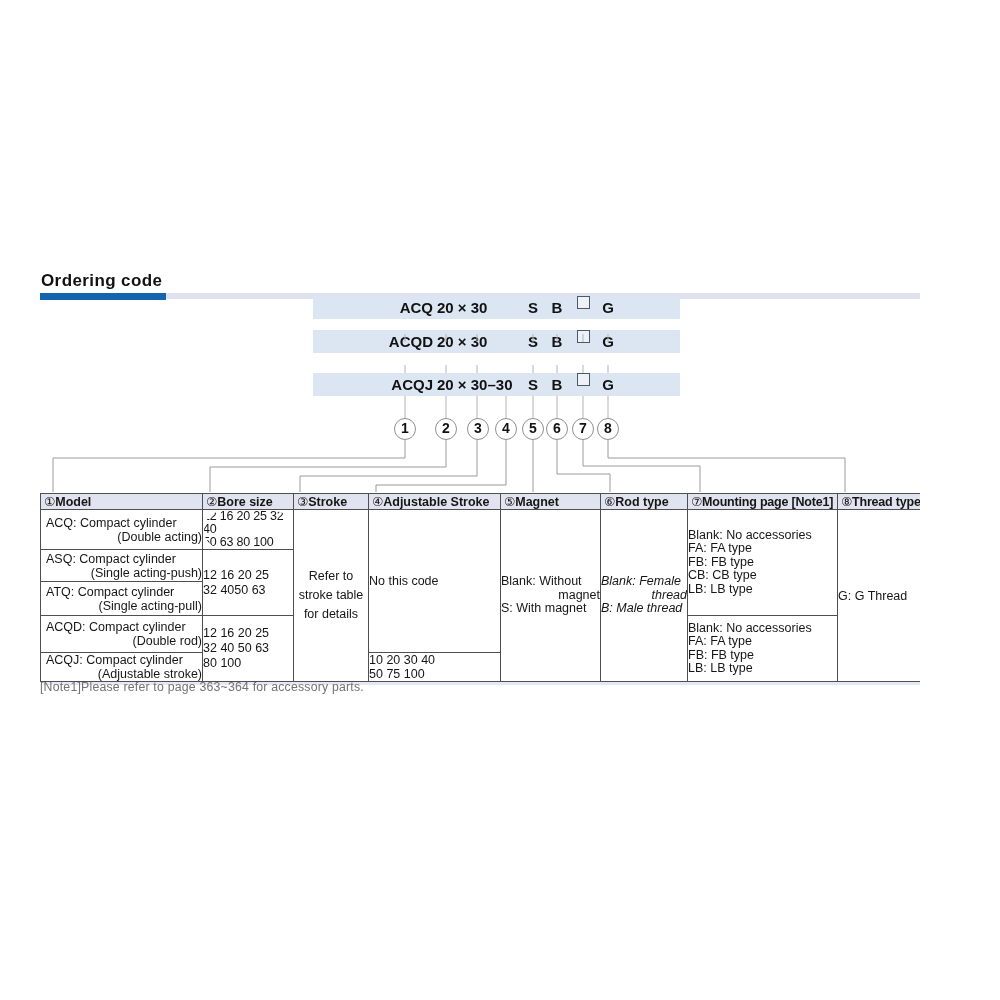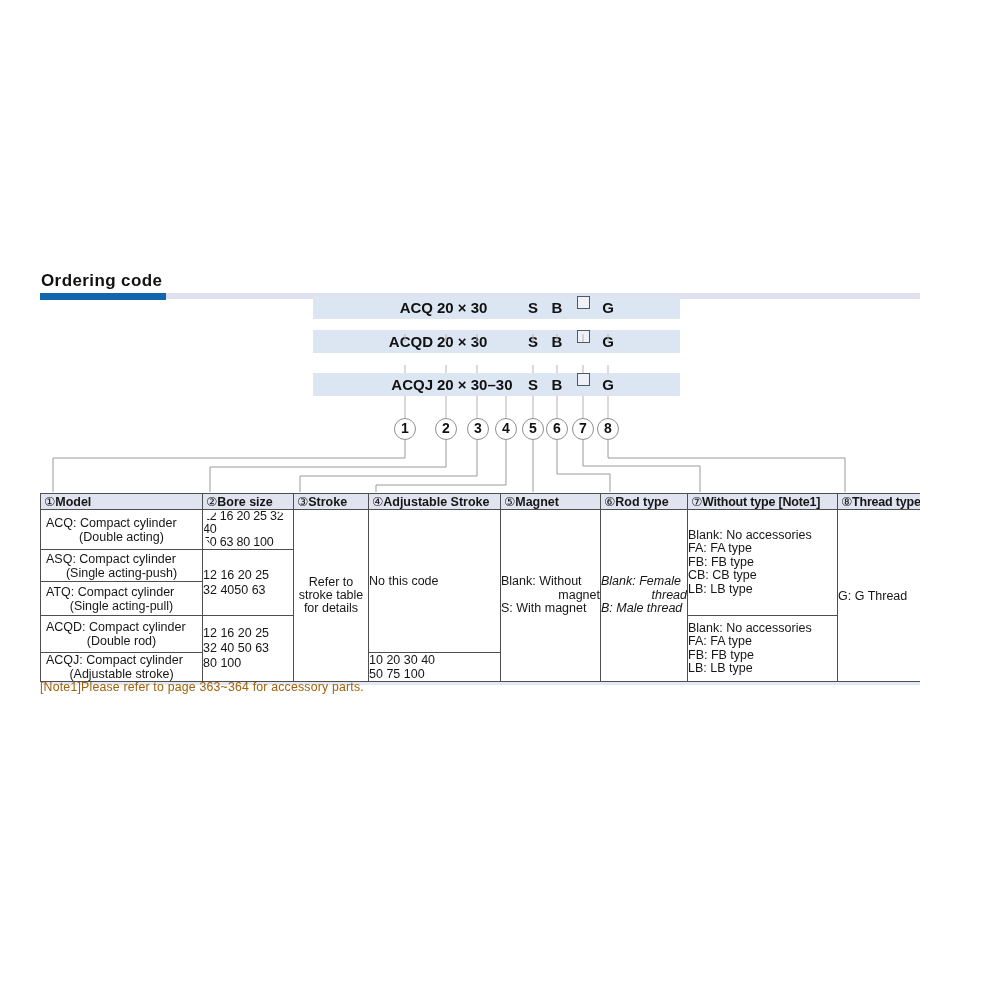--- a/index.html
+++ b/index.html
@@ -54,34 +54,34 @@
     border:1px solid #4f4f4f; padding:0; vertical-align:middle;
     font-size:12.5px; color:#161616; overflow:hidden;margin-top:32px;
   }
   table.order th {
     background:#e0e4f1; text-align:left; font-weight:bold;
     white-space:nowrap; padding-left:3px; height:15px;
   }
   th .badge { font-weight:normal; }
   th.condensed { font-size:11.5px; letter-spacing:-0.2px; }
   .model-l1 { text-align:left; padding-left:5px; white-space:nowrap; line-height:14px; }
-  .model-l2 { text-align:center; white-space:nowrap; line-height:14px; }
+  .model-l2 { text-align:right; white-space:nowrap; line-height:14px; }
   td.bore { padding-left:5px; white-space:pre-line; line-height:15px; }
   td.bore-small { font-size:10.5px; letter-spacing:-0.2px; line-height:13px;border-radius:20px; }
-  td.stroke-cell { text-align:center; white-space:pre-line; line-height:13px; }
+  td.stroke-cell { text-align:center; white-space:pre-line; line-height:19px; }
   td.adj-cell { padding-left:6px; }
   td.adj2-cell { padding-left:6px; white-space:pre-line; line-height:14px; }
   td.magnet-cell { padding:0 5px; font-size:12px; }
   td.rod-cell { padding:0 3px; font-size:11.8px;font-style:italic; }
   .tl { text-align:left; line-height:13.5px; white-space:nowrap; }
   .tr { text-align:right; line-height:13.5px; white-space:nowrap; }
   td.mount-cell { padding-left:7px; white-space:pre-line; font-size:12.3px; line-height:13.5px; }
   td.thread-cell { padding-left:4px; }
   
-  .notes { position:absolute; left:40px; top:680px; font-size:12.3px; line-height:15.5px; color:#a16207; letter-spacing:.2px; }
+  .notes { position:absolute; left:40px; top:680px; font-size:12.3px; line-height:15.5px; color:#737373; letter-spacing:.2px; }
 </style>
 </head>
 <body>
 
 <div class="page">
 
   <div class="title">Ordering code</div>
   <div class="rule">
     <div class="rule-dark"></div>
   </div>
@@ -153,21 +153,21 @@
         <col style="width:126px">
     </colgroup>
     <tbody>
         <tr style="height:16px">
       <th><span class="badge">①</span><span>Model</span></th>
       <th><span class="badge">②</span><span>Bore size</span></th>
       <th><span class="badge">③</span><span>Stroke</span></th>
       <th><span class="badge">④</span><span>Adjustable Stroke</span></th>
       <th><span class="badge">⑤</span><span>Magnet</span></th>
       <th><span class="badge">⑥</span><span>Rod type</span></th>
-      <th class="condensed"><span class="badge">⑦</span><span>Without type [Note1]</span></th>
+      <th class="condensed"><span class="badge">⑦</span><span>Mounting page [Note1]</span></th>
       <th class="condensed"><span class="badge">⑧</span><span>Thread type [Note2]</span></th>
     </tr>
     <tr style="height:32px">
       <td>
         <div class="model-l1">ACQ: Compact cylinder</div>
         <div class="model-l2">(Double acting)</div>
       </td>
       <td class="bore bore-small">12 16 20 25 32 40
 50 63 80 100</td>
       <td class="stroke-cell" rowspan="5">Refer to

